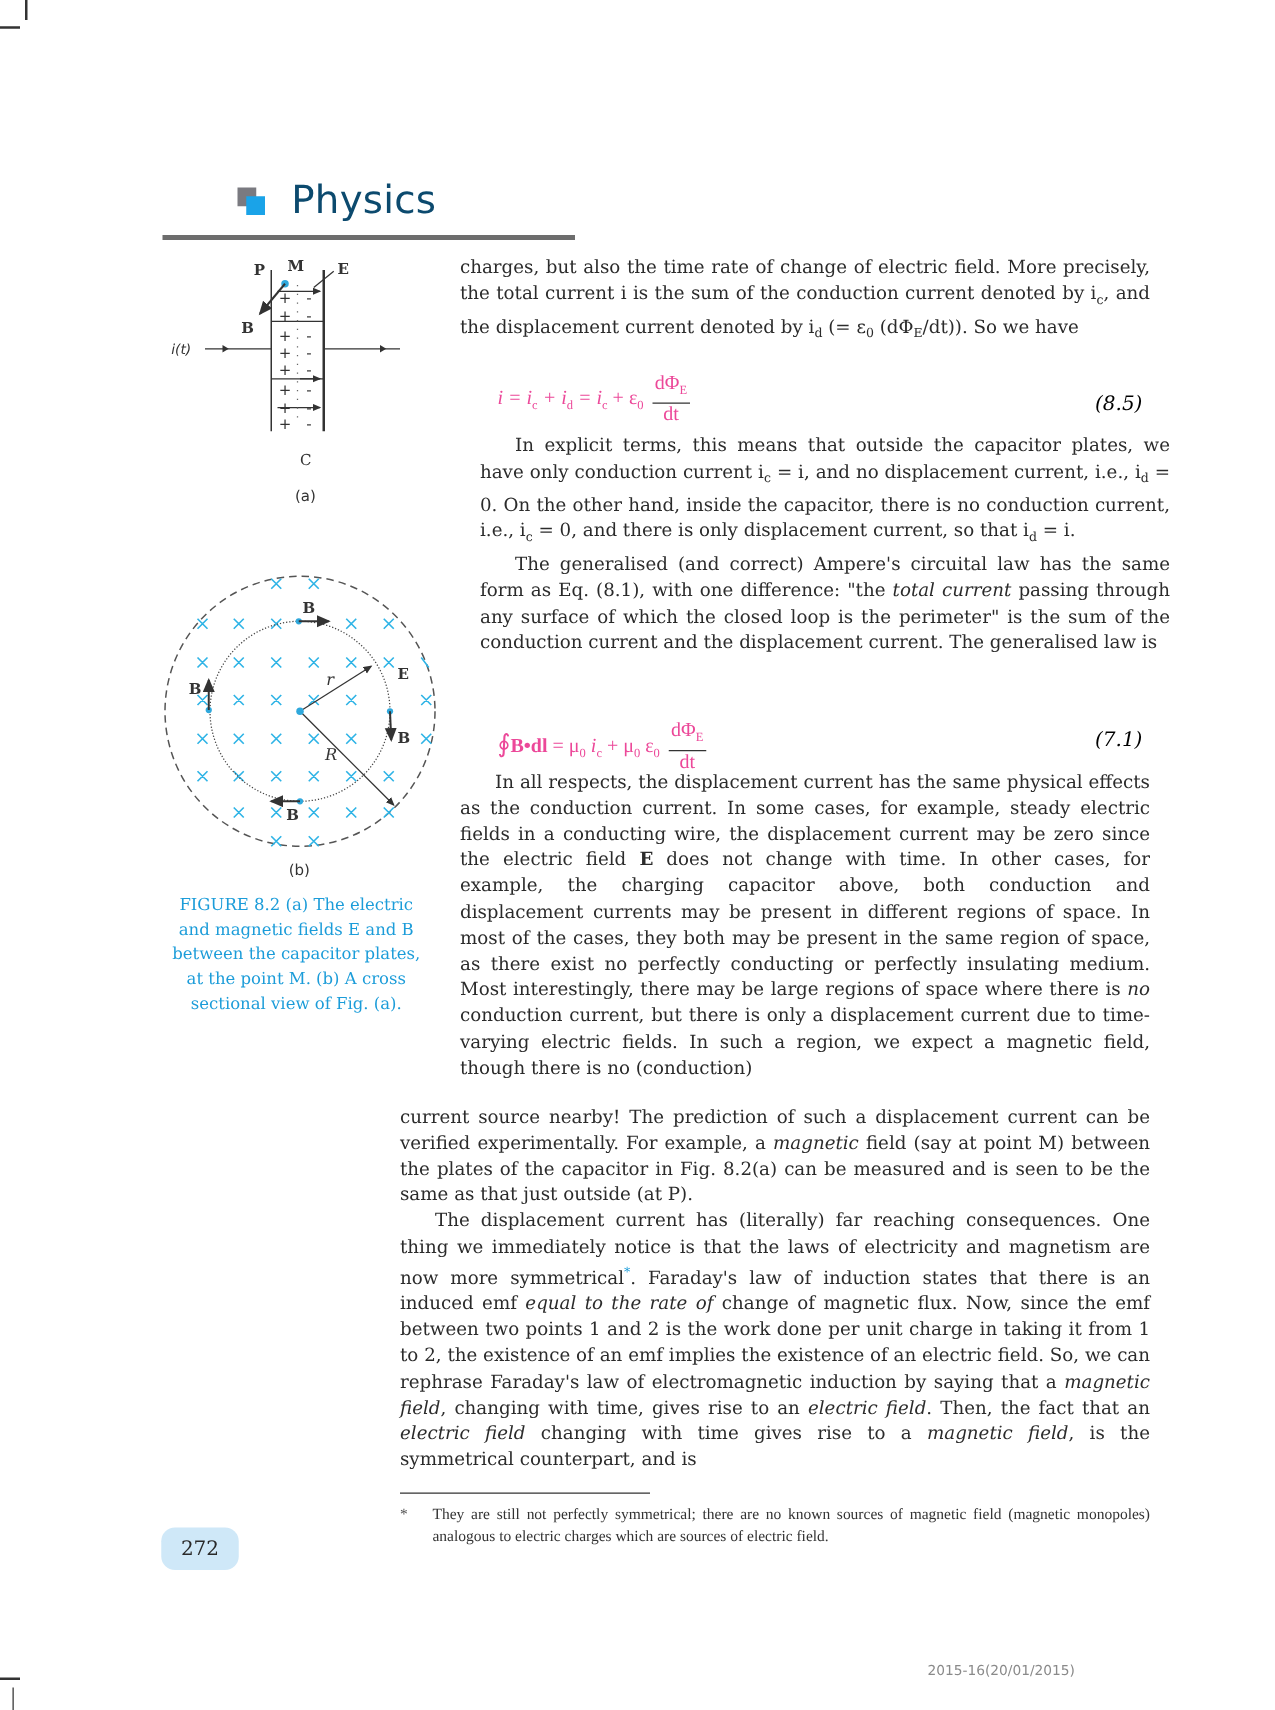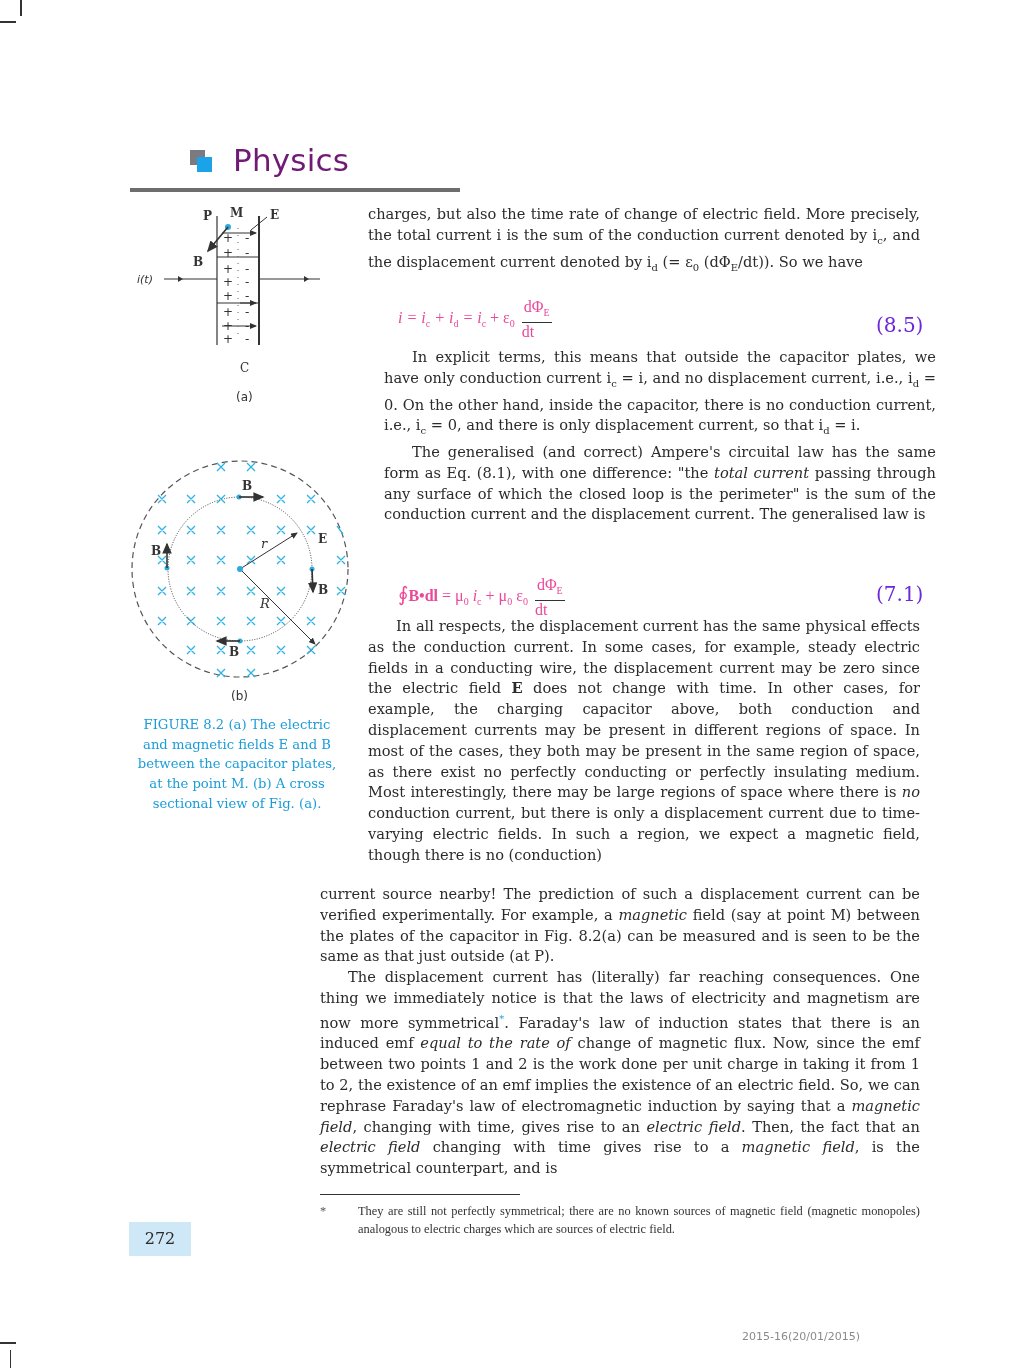--- a/index.html
+++ b/index.html
@@ -4,50 +4,50 @@
   <style>
     html, body { margin: 0; padding: 0; background: #ffffff; }
     body { width: 1020px; height: 1368px; position: relative; overflow: hidden;
            font-family: "DejaVu Serif", "Liberation Serif", serif; color: #2a2a2a; }
     .crop { position: absolute; background: #333; }
     .header { position: absolute; left: 130px; top: 140px; width: 330px; height: 54px; }
     .logo { position: absolute; left: 60px; top: 10px; width: 26px; height: 24px; }
     .logo .back { position: absolute; left: 0; top: 0; width: 15px; height: 15px; background: #7a7a80; }
     .logo .front { position: absolute; left: 7px; top: 7px; width: 15px; height: 15px; background: #1aa3e8; }
     .header-title { position: absolute; left: 103px; top: 2px; font-family: "DejaVu Sans", "Liberation Sans", sans-serif;
-                    font-size: 31px; color: #701a75; letter-spacing: 0.2px; }
+                    font-size: 31px; color: #0c4a6e; letter-spacing: 0.2px; }
     .header-rule { position: absolute; left: 0; top: 48px; width: 330px; height: 4px; background: #6d6d6d; }
 
     .fig { position: absolute; }
     .fig svg { display: block; }
     .fig-label { font-family: "DejaVu Sans", "Liberation Sans", sans-serif; font-size: 12px; fill: #333; }
 
     .caption { position: absolute; left: 133px; top: 715px; width: 208px; text-align: center;
                font-family: "DejaVu Serif", serif; font-size: 13.2px; line-height: 19.7px; color: #1b9cd9; }
     .caption b { font-weight: normal; }
 
     .body-text { position: absolute; font-size: 14.6px; line-height: 20.8px; text-align: justify;
                  font-family: "DejaVu Serif", "Liberation Serif", serif; color: #2b2b2b; }
     .body-text p { margin: 0; }
     .indent { text-indent: 28px; }
     .eq { position: absolute; font-family: "Liberation Serif", serif; font-size: 16px; color: #ec4899; }
-    .eq-num { position: absolute; font-size: 20px; font-family: "DejaVu Serif", serif; color: #6d28d9; }
-    .frac { display: inline-block; vertical-align: middle; margin-left: 3px; }
+    .eq-num { position: absolute; font-size: 16px; font-family: "DejaVu Serif", serif; color: #000000; font-style: italic; }
+    .frac { display: inline-block; vertical-align: middle; text-align: center; margin-left: 3px; }
     .frac .num { display: block; border-bottom: 1px solid #333; padding: 0 2px; line-height: 18px; }
     .frac .den { display: block; line-height: 18px; }
     sub { font-size: 10px; }
 
     .footnote-rule { position: absolute; left: 320px; top: 1194px; width: 200px; height: 1px; background: #333; }
     .footnote { position: absolute; left: 330px; top: 1203px; width: 590px; font-size: 12.4px; line-height: 17.5px;
                 font-family: "Liberation Serif", serif; color: #333; text-align: justify; }
     .footnote .mark { position: absolute; left: -10px; top: 0; color: #555; }
-    .footnote .ftxt { margin-left: 28px; display: block; }
+    .footnote .ftxt { margin-left: 16px; display: block; }
 
     .page-num { position: absolute; left: 129px; top: 1222px; width: 62px; height: 34px; background: #cfe8f8;
-                font-family: "DejaVu Serif", serif; font-size: 16px; color: #2a2a2a; text-align: center; line-height: 34px; }
+                font-family: "DejaVu Serif", serif; font-size: 16px; color: #2a2a2a; text-align: center; line-height: 34px; border-radius: 11px; }
     .stamp { position: absolute; left: 742px; top: 1330px; font-family: "DejaVu Sans", "Liberation Sans", sans-serif;
              font-size: 11px; color: #8a8a8a; }
   </style>
 </head>
 <body>
 
 <div class="crop" style="left:20px;top:0;width:2px;height:16px;"></div>
 <div class="crop" style="left:0;top:21px;width:16px;height:2px;"></div>
 <div class="crop" style="left:0;top:1342px;width:16px;height:2px;"></div>
 <div class="crop" style="left:10px;top:1350px;width:1px;height:18px;"></div>

